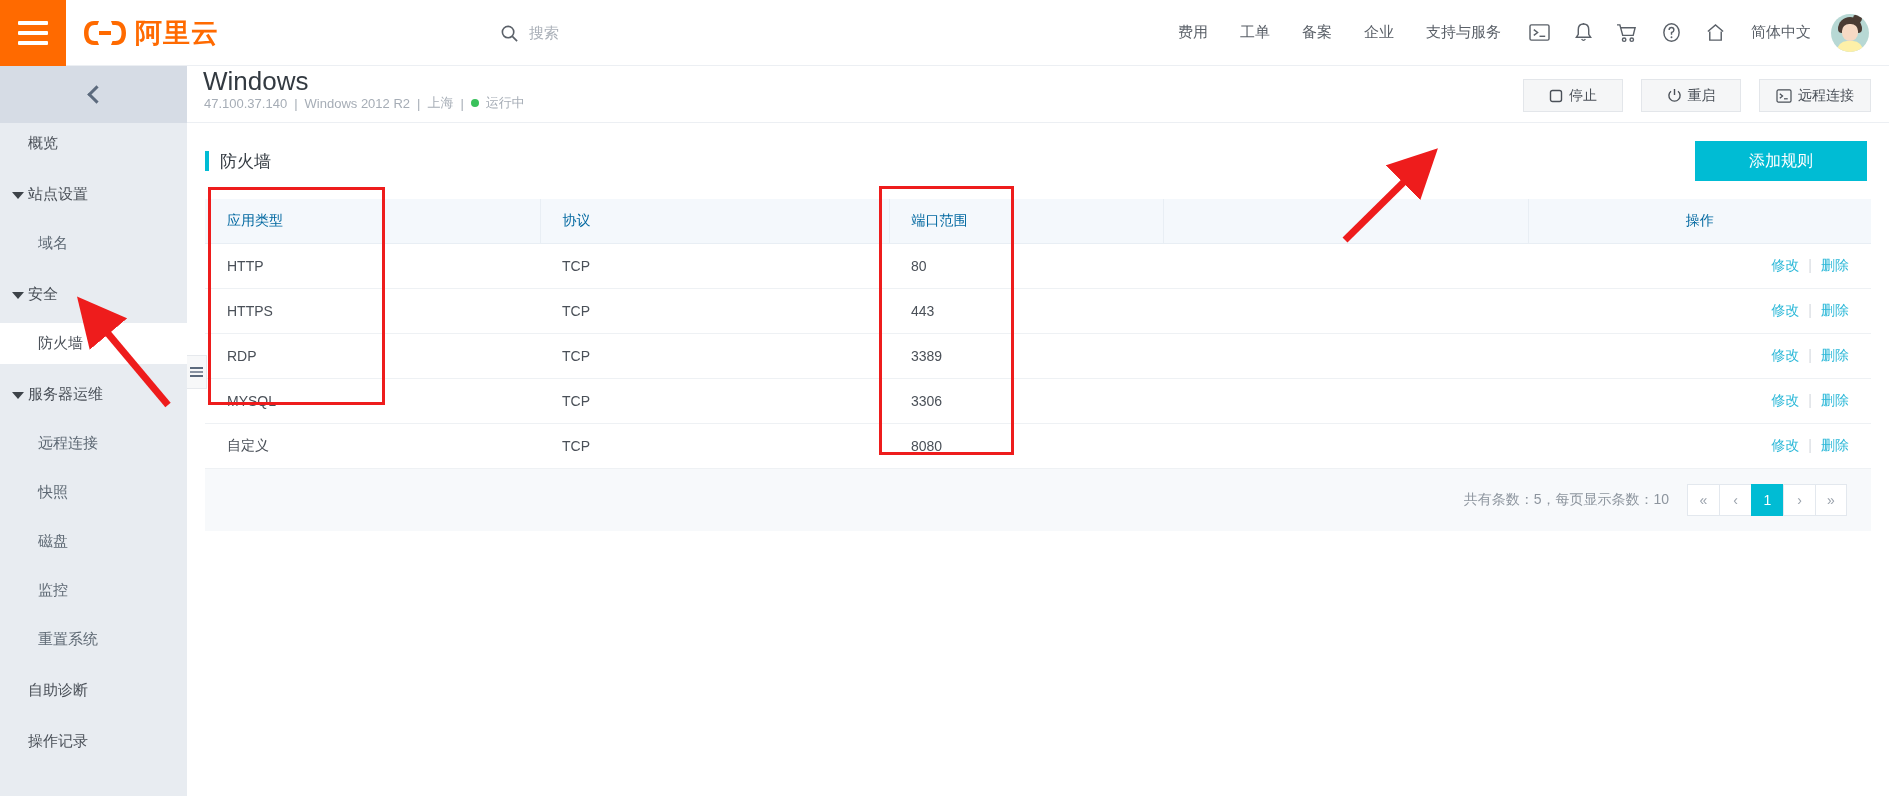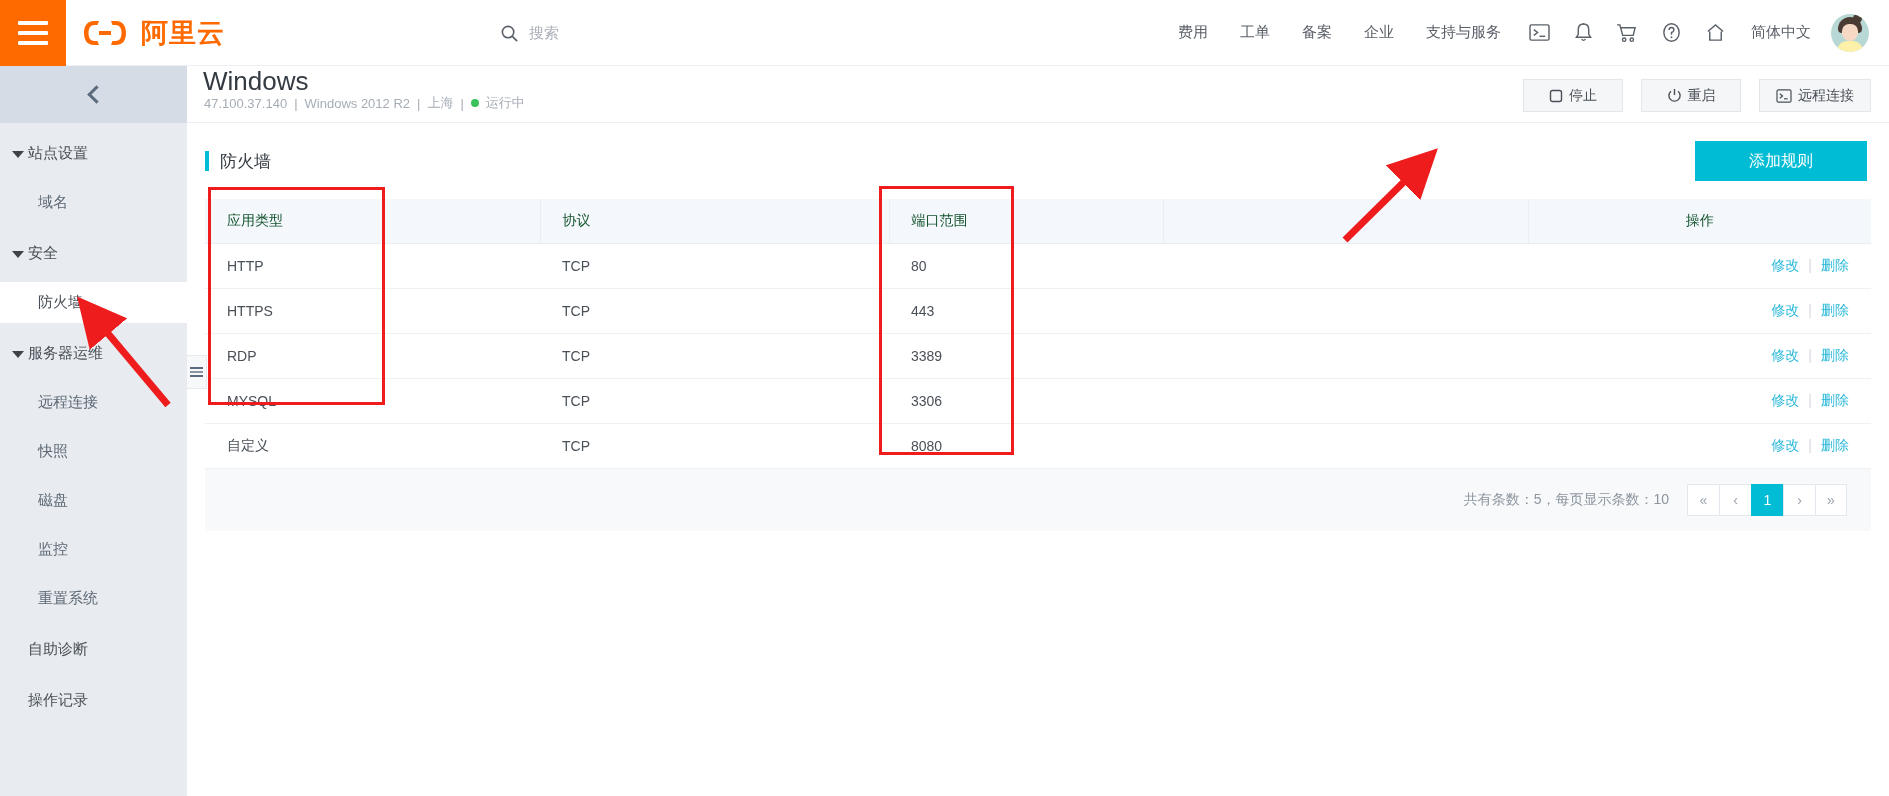--- a/index.html
+++ b/index.html
@@ -16,21 +16,21 @@
     background: #fff; border-bottom: 1px solid #eceff3;
     display: flex; align-items: center; z-index: 40;
   }
   .hamburger {
     width: 66px; height: 66px; background: #ff6a00;
     display: flex; flex-direction: column; align-items: center;
     justify-content: center; gap: 6px; cursor: pointer; flex: 0 0 66px;
   }
   .hamburger span { display: block; width: 30px; height: 4px; background: #fff; border-radius: 1px; }
 
-  .logo { margin-left: 16px; display: flex; align-items: center; gap: 13px; text-align: center; }
+  .logo { margin-left: 16px; display: flex; align-items: center; gap: 7px; text-align: center; }
   .logo-text { color: #ff6a00; font-size: 27px; font-weight: 700; letter-spacing: 1px; }
 
   .search-box {
     position: absolute; left: 500px; top: 0; height: 66px;
     display: flex; align-items: center; gap: 10px;
   }
   .search-placeholder { color: #aab0b8; font-size: 15px; }
 
   .nav-right {
     margin-left: auto; display: flex; align-items: center;
@@ -135,21 +135,21 @@
   .sec-title { font-size: 17px; color: #333a41; }
   .btn-add {
     position: absolute; right: 4px; top: -2px; width: 172px; height: 40px;
     background: #00bcd4; color: #fff; font-size: 16px; border: none;
     display: flex; align-items: center; justify-content: center; cursor: pointer;
   }
 
   table.fw { width: 100%; border-collapse: collapse; margin-top: 20px; table-layout: fixed; }
   table.fw th {
     background: #f4f8fc; height: 44px; font-weight: 400; font-size: 14px;
-    color: #14532d; text-align: left; padding: 0 22px;
+    color: #0369a1; text-align: left; padding: 0 22px;
     border-bottom: 1px solid #e8eef4; border-right: 1px solid #e8eef4;
   }
   table.fw th:last-child { border-right: none; text-align: center; }
   table.fw td {
     height: 45px; font-size: 14px; color: #4a5058; padding: 0 22px;
     border-bottom: 1px solid #eef1f4;
   }
   table.fw td:last-child { text-align: right; }
   .col-app { width: 335px; }
   .col-proto { width: 349px; }
@@ -254,20 +254,23 @@
         <div class="av-body"></div>
     </div>
   </div>
 </div>
 
 <div class="sidebar">
   <div class="sidebar-back">
     <div class="chev-back"></div>
   </div>
   <div id="sidebar-list">
+      <div class="side-item lvl0">
+        <span>概览</span>
+      </div>
       <div class="side-item lvl0" style="margin-top: 10px;">
         <span class="side-caret"></span>
         <span>站点设置</span>
       </div>
       <div class="side-item lvl1" style="margin-top: 8px;">
         <span>域名</span>
       </div>
       <div class="side-item lvl0" style="margin-top: 10px;">
         <span class="side-caret"></span>
         <span>安全</span>

